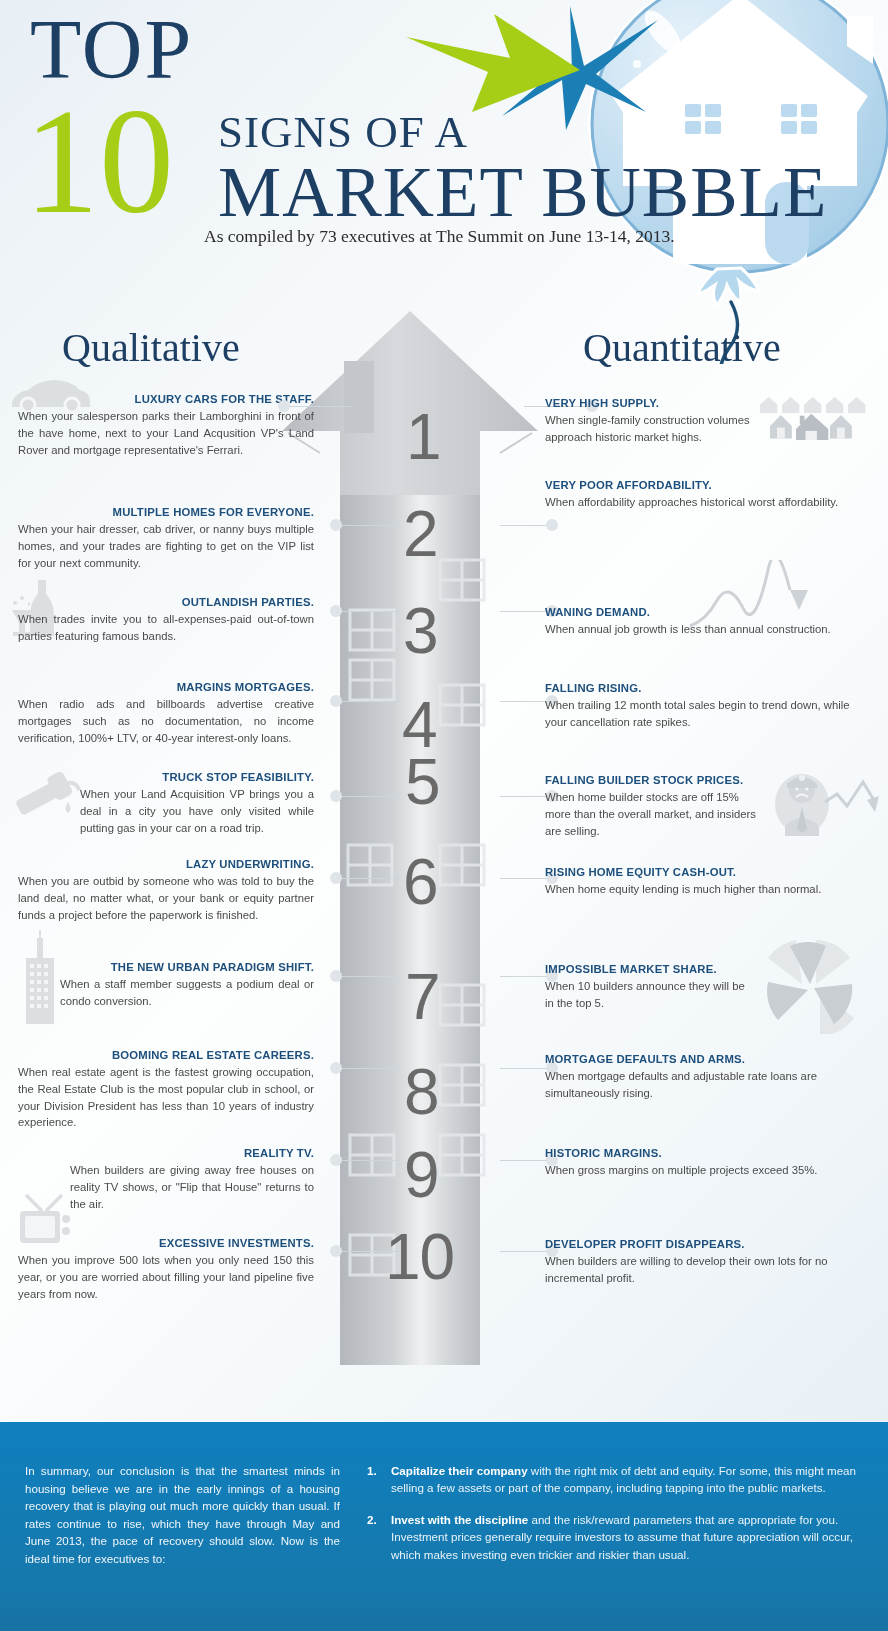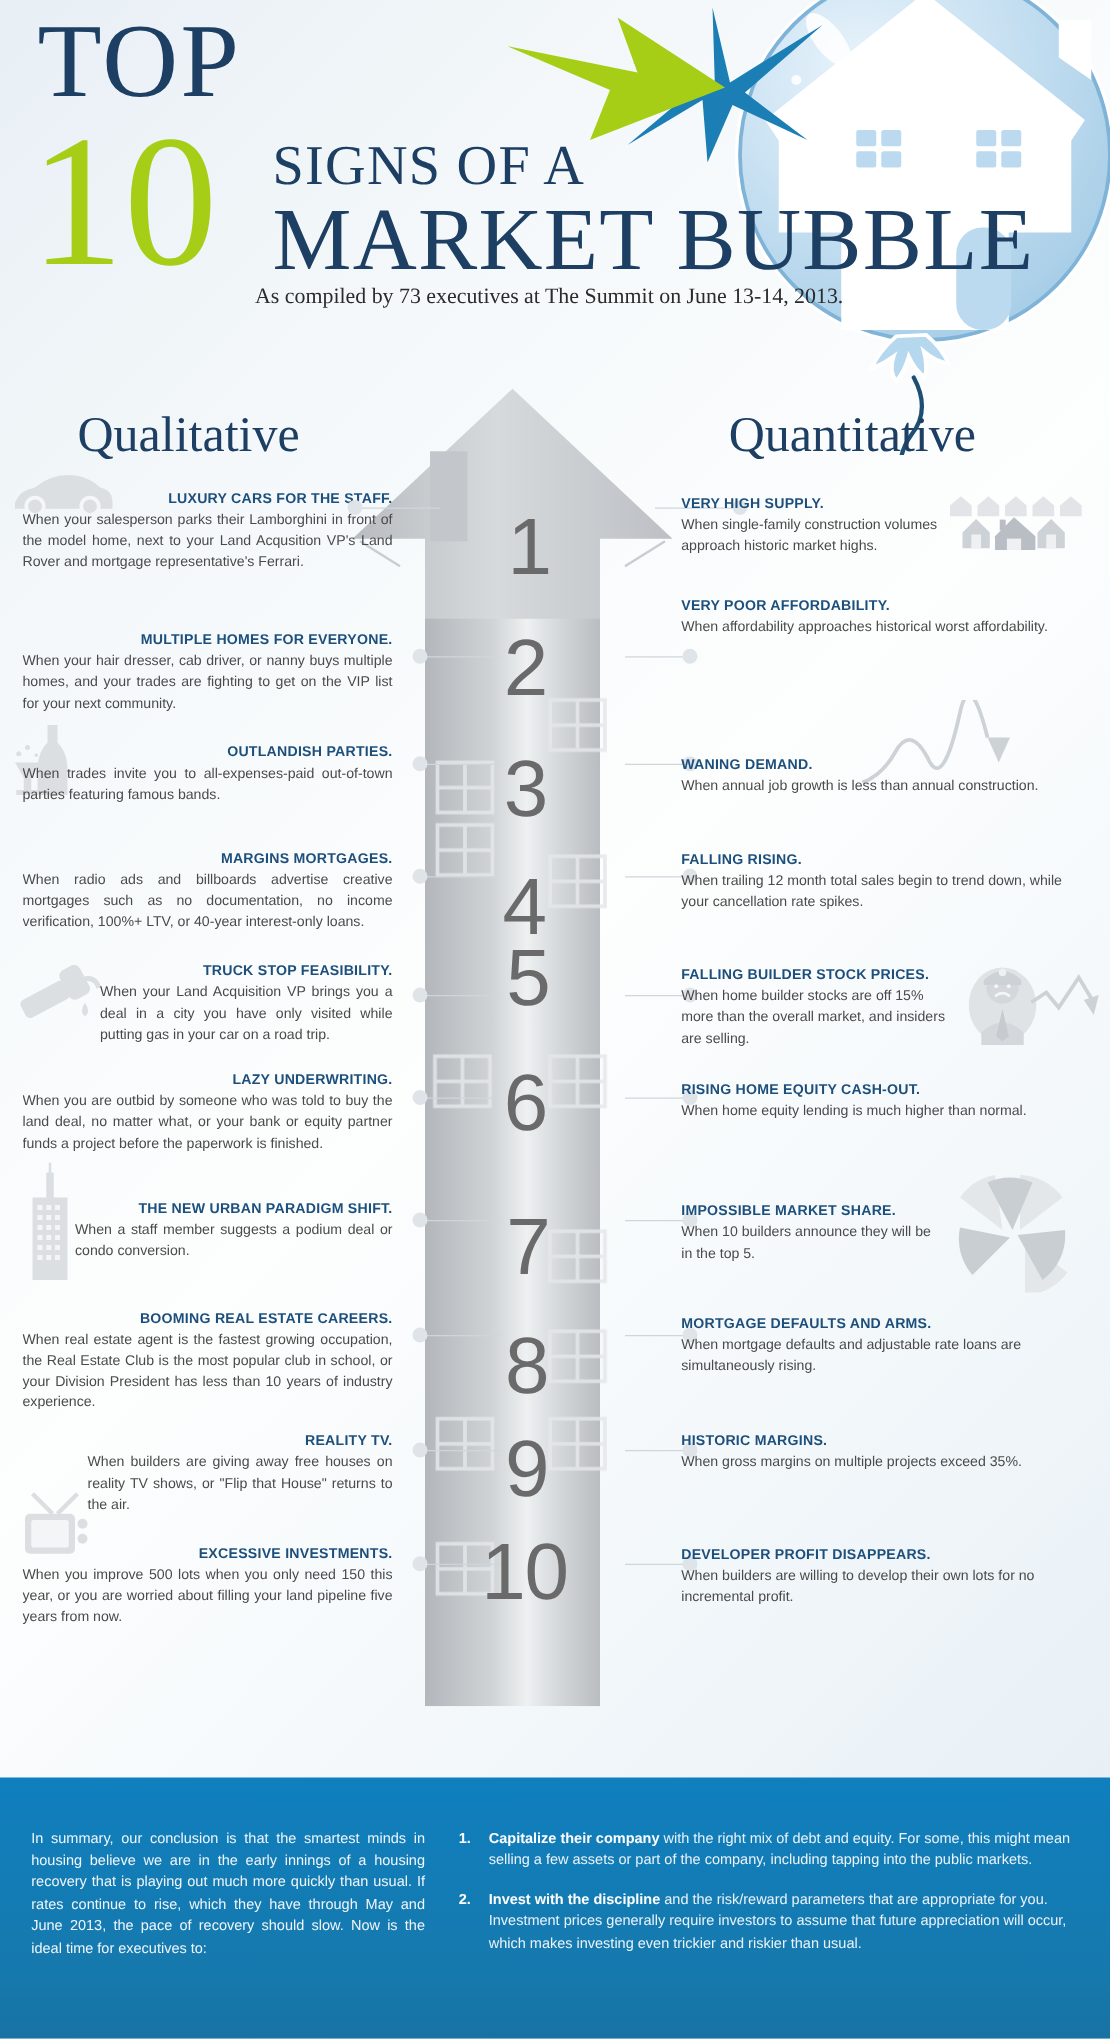--- a/index.html
+++ b/index.html
@@ -404,21 +404,21 @@
     </g>
     <g fill="#c9ced2">
       <path d="M50 48 L88 44 A44 44 0 0 1 70 84 Z" transform="translate(4,0)"></path>
       <path d="M50 48 L20 78 A44 44 0 0 1 10 40 Z" transform="translate(-2,2)"></path>
       <path d="M50 48 L30 10 A44 44 0 0 1 66 10 Z" transform="translate(0,-4)"></path>
     </g>
   </svg>
 
   <div class="item left-item" style="left:18px; top:392px; width:296px;">
     <div class="hl">LUXURY CARS FOR THE STAFF.</div>
-    <div class="bd">When your salesperson parks their Lamborghini in front of the model home, next to your Land Acqusition VP's Land Rover and mortgage representative's Ferrari.</div>
+    <div class="bd">When your salesperson parks their Lamborghini in front of the have home, next to your Land Acqusition VP's Land Rover and mortgage representative's Ferrari.</div>
   </div>
   <div class="connector" style="left:278px; top:400px; width:74px;">
     <div class="line" style="left:10px; width:64px;"></div>
       <div class="dot" style="left:0;"></div>
   </div>
 
   <div class="item left-item" style="left:18px; top:505px; width:296px;">
     <div class="hl">MULTIPLE HOMES FOR EVERYONE.</div>
     <div class="bd">When your hair dresser, cab driver, or nanny buys multiple homes, and your trades are fighting to get on the VIP list for your next community.</div>
   </div>

